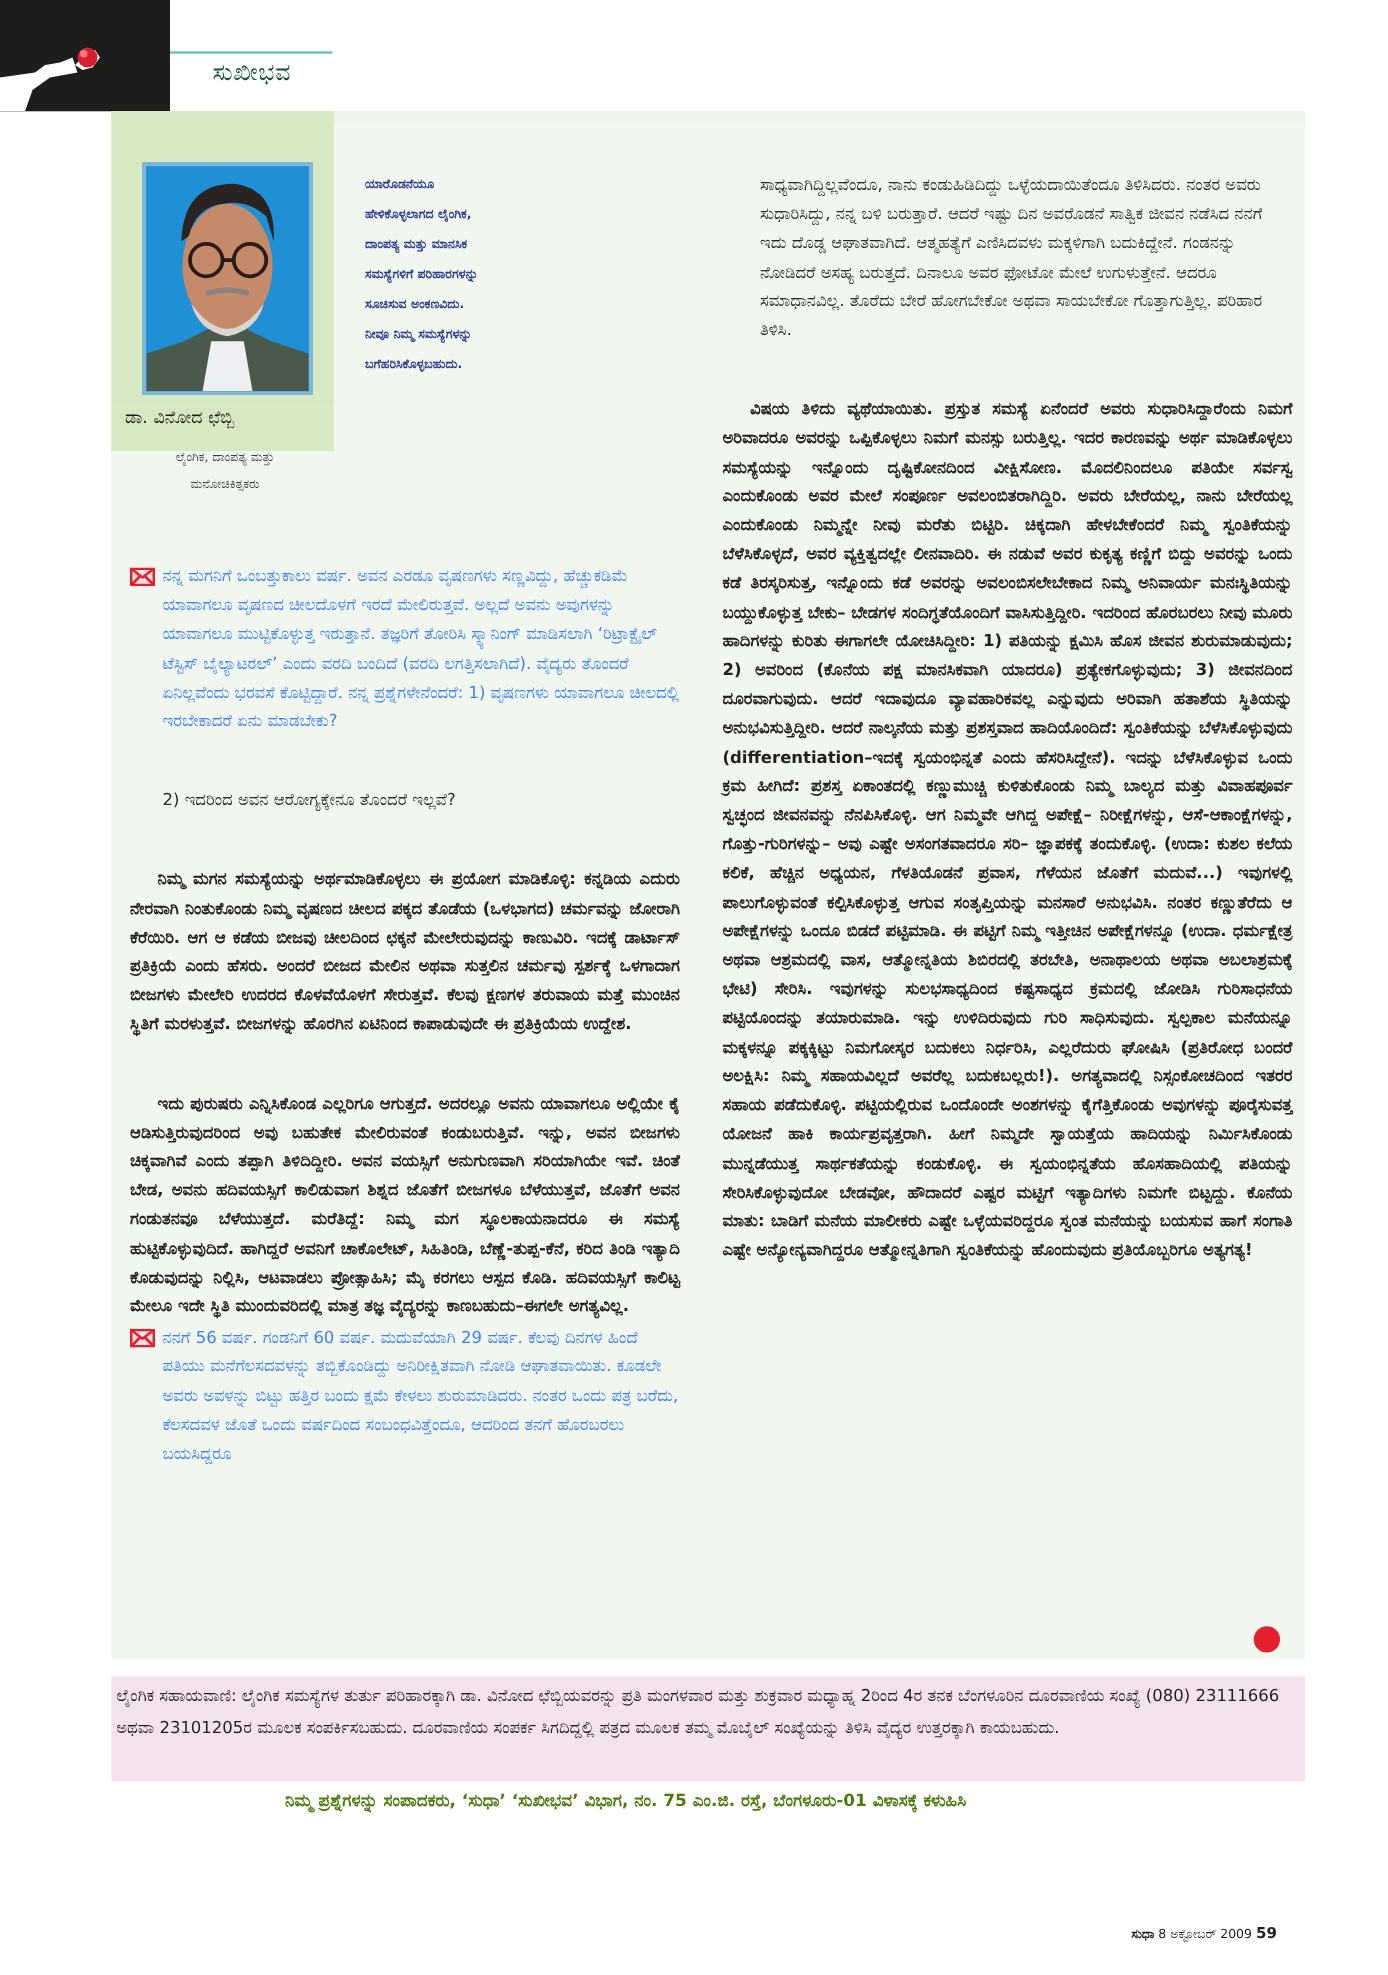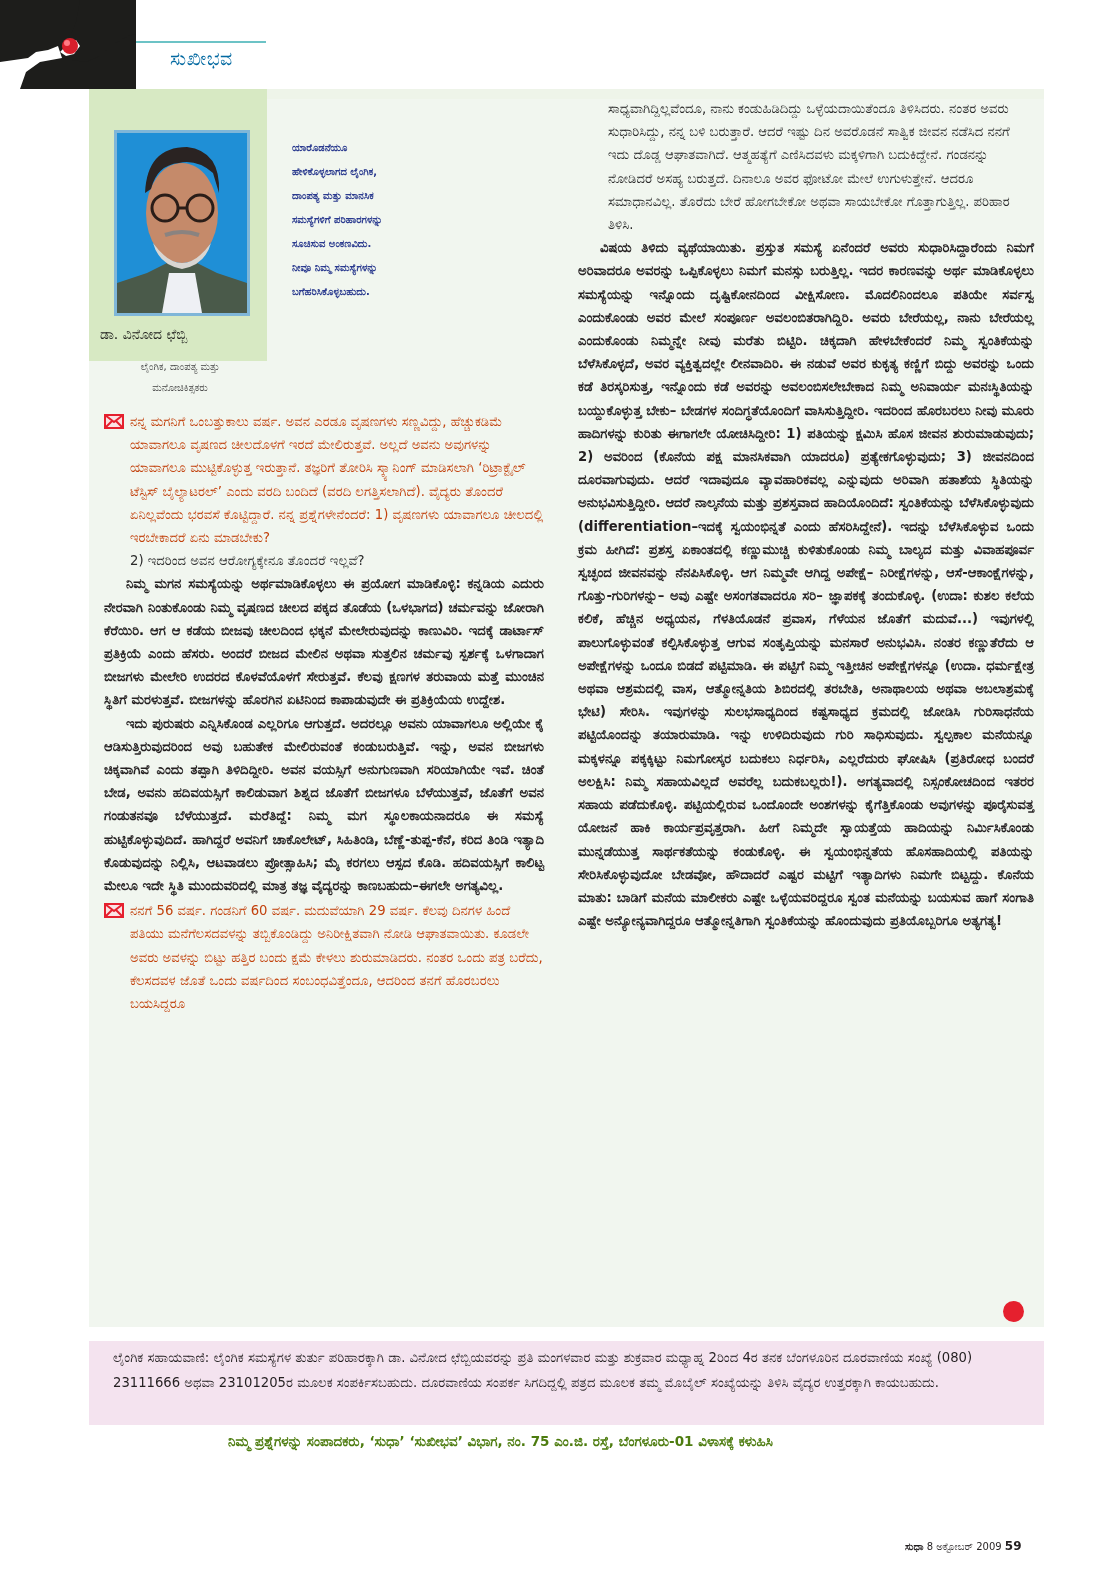--- a/index.html
+++ b/index.html
@@ -3,53 +3,53 @@
 <meta charset="utf-8">
 <style>
   * { box-sizing: border-box; margin: 0; padding: 0; }
   html, body { width: 1110px; height: 1580px; background: #ffffff; overflow: hidden; }
   body { position: relative; font-family: "DejaVu Sans", sans-serif; color: #231f20; }
 
   
   .logo-block { position: absolute; left: 0; top: 0; width: 136px; height: 89px; background: #1d1d1b; overflow: hidden; }
   .logo-block svg { display: block; }
   .header-rule { position: absolute; left: 136px; top: 41px; width: 130px; height: 2px; background: #6cc3c6; }
-  .section-title { position: absolute; left: 170px; top: 47px; font-size: 19px; color: #0369a1; font-family: "DejaVu Serif", serif; letter-spacing: 0.5px; }
+  .section-title { position: absolute; left: 170px; top: 47px; font-size: 19px; color: #14532d; font-family: "DejaVu Serif", serif; letter-spacing: 0.5px; }
   .header-bar-left { position: absolute; left: 89px; top: 89px; width: 178px; height: 10px; background: #d7e9c3; }
   .header-bar-right { position: absolute; left: 267px; top: 89px; width: 777px; height: 10px; background: #eef4e9; }
 
   
   .main-panel { position: absolute; left: 89px; top: 89px; width: 955px; height: 1238px; background: #f1f6ef; }
   .profile-bg { position: absolute; left: 89px; top: 89px; width: 178px; height: 236px; background: #d7e9c3; }
   .name-bg { position: absolute; left: 89px; top: 325px; width: 178px; height: 36px; background: #d7e9c3; }
 
   .portrait { position: absolute; left: 114px; top: 130px; width: 136px; height: 186px; border: 3px solid #7fb6d8; background: #1e90d8; overflow: hidden; }
   .portrait svg { display: block; }
 
   .author-name { position: absolute; left: 100px; top: 326px; width: 170px; font-size: 14px; font-weight: normal; color: #1d1d1b; }
   .author-role { position: absolute; left: 100px; top: 356px; width: 160px; font-size: 10px; line-height: 21px; text-align: center; color: #404040; }
 
   .intro { position: absolute; left: 292px; top: 136px; width: 240px; font-size: 10px; line-height: 24px; font-weight: bold; color: #2b3b8f; }
 
   
   .col { position: absolute; font-size: 13.2px; line-height: 23.2px; color: #231f20; }
-  .col p { text-align: justify; }
+  .col p { text-align: justify; margin-top: 40px; }
   .col-left { left: 104px; top: 410px; width: 440px; }
   .col-right { left: 578px; top: 97px; width: 456px; }
 
-  .question { position: relative; padding-left: 26px; color: #c2410c; font-family: "DejaVu Sans", sans-serif; text-align: left !important; }
+  .question { position: relative; padding-left: 26px; color: #3b82f6; font-family: "DejaVu Sans", sans-serif; text-align: left !important; }
   .question .mail-icon { position: absolute; left: 0; top: 4px; width: 20px; height: 15px; }
   .question-cont { padding-left: 26px; text-align: left !important; color: #2a2a2a; }
 
   .answer { text-indent: 22px; font-family: "DejaVu Sans", sans-serif; font-weight: 700; }
 
   .end-dot { position: absolute; left: 1003px; top: 1301px; width: 21px; height: 21px; border-radius: 50%; background: #e5202e; }
 
   
-  .helpline { position: absolute; left: 89px; top: 1341px; width: 955px; height: 84px; background: #f4e3ef; padding: 4px 20px 0 24px; font-size: 13.2px; line-height: 25px; color: #231f20; }
+  .helpline { position: absolute; left: 89px; top: 1341px; width: 955px; height: 84px; background: #f4e3ef; padding: 4px 20px 0 4px; font-size: 13.2px; line-height: 25px; color: #231f20; }
 
   .contact-line { position: absolute; left: 228px; top: 1433px; width: 820px; font-size: 13.5px; font-weight: bold; color: #4d7c0f; }
 
   .folio { position: absolute; left: 905px; top: 1539px; font-size: 10px; color: #231f20; }
   .folio .mag { font-weight: bold; }
   .folio .page { font-weight: bold; font-size: 12px; }
 </style>
 </head>
 <body>
 

